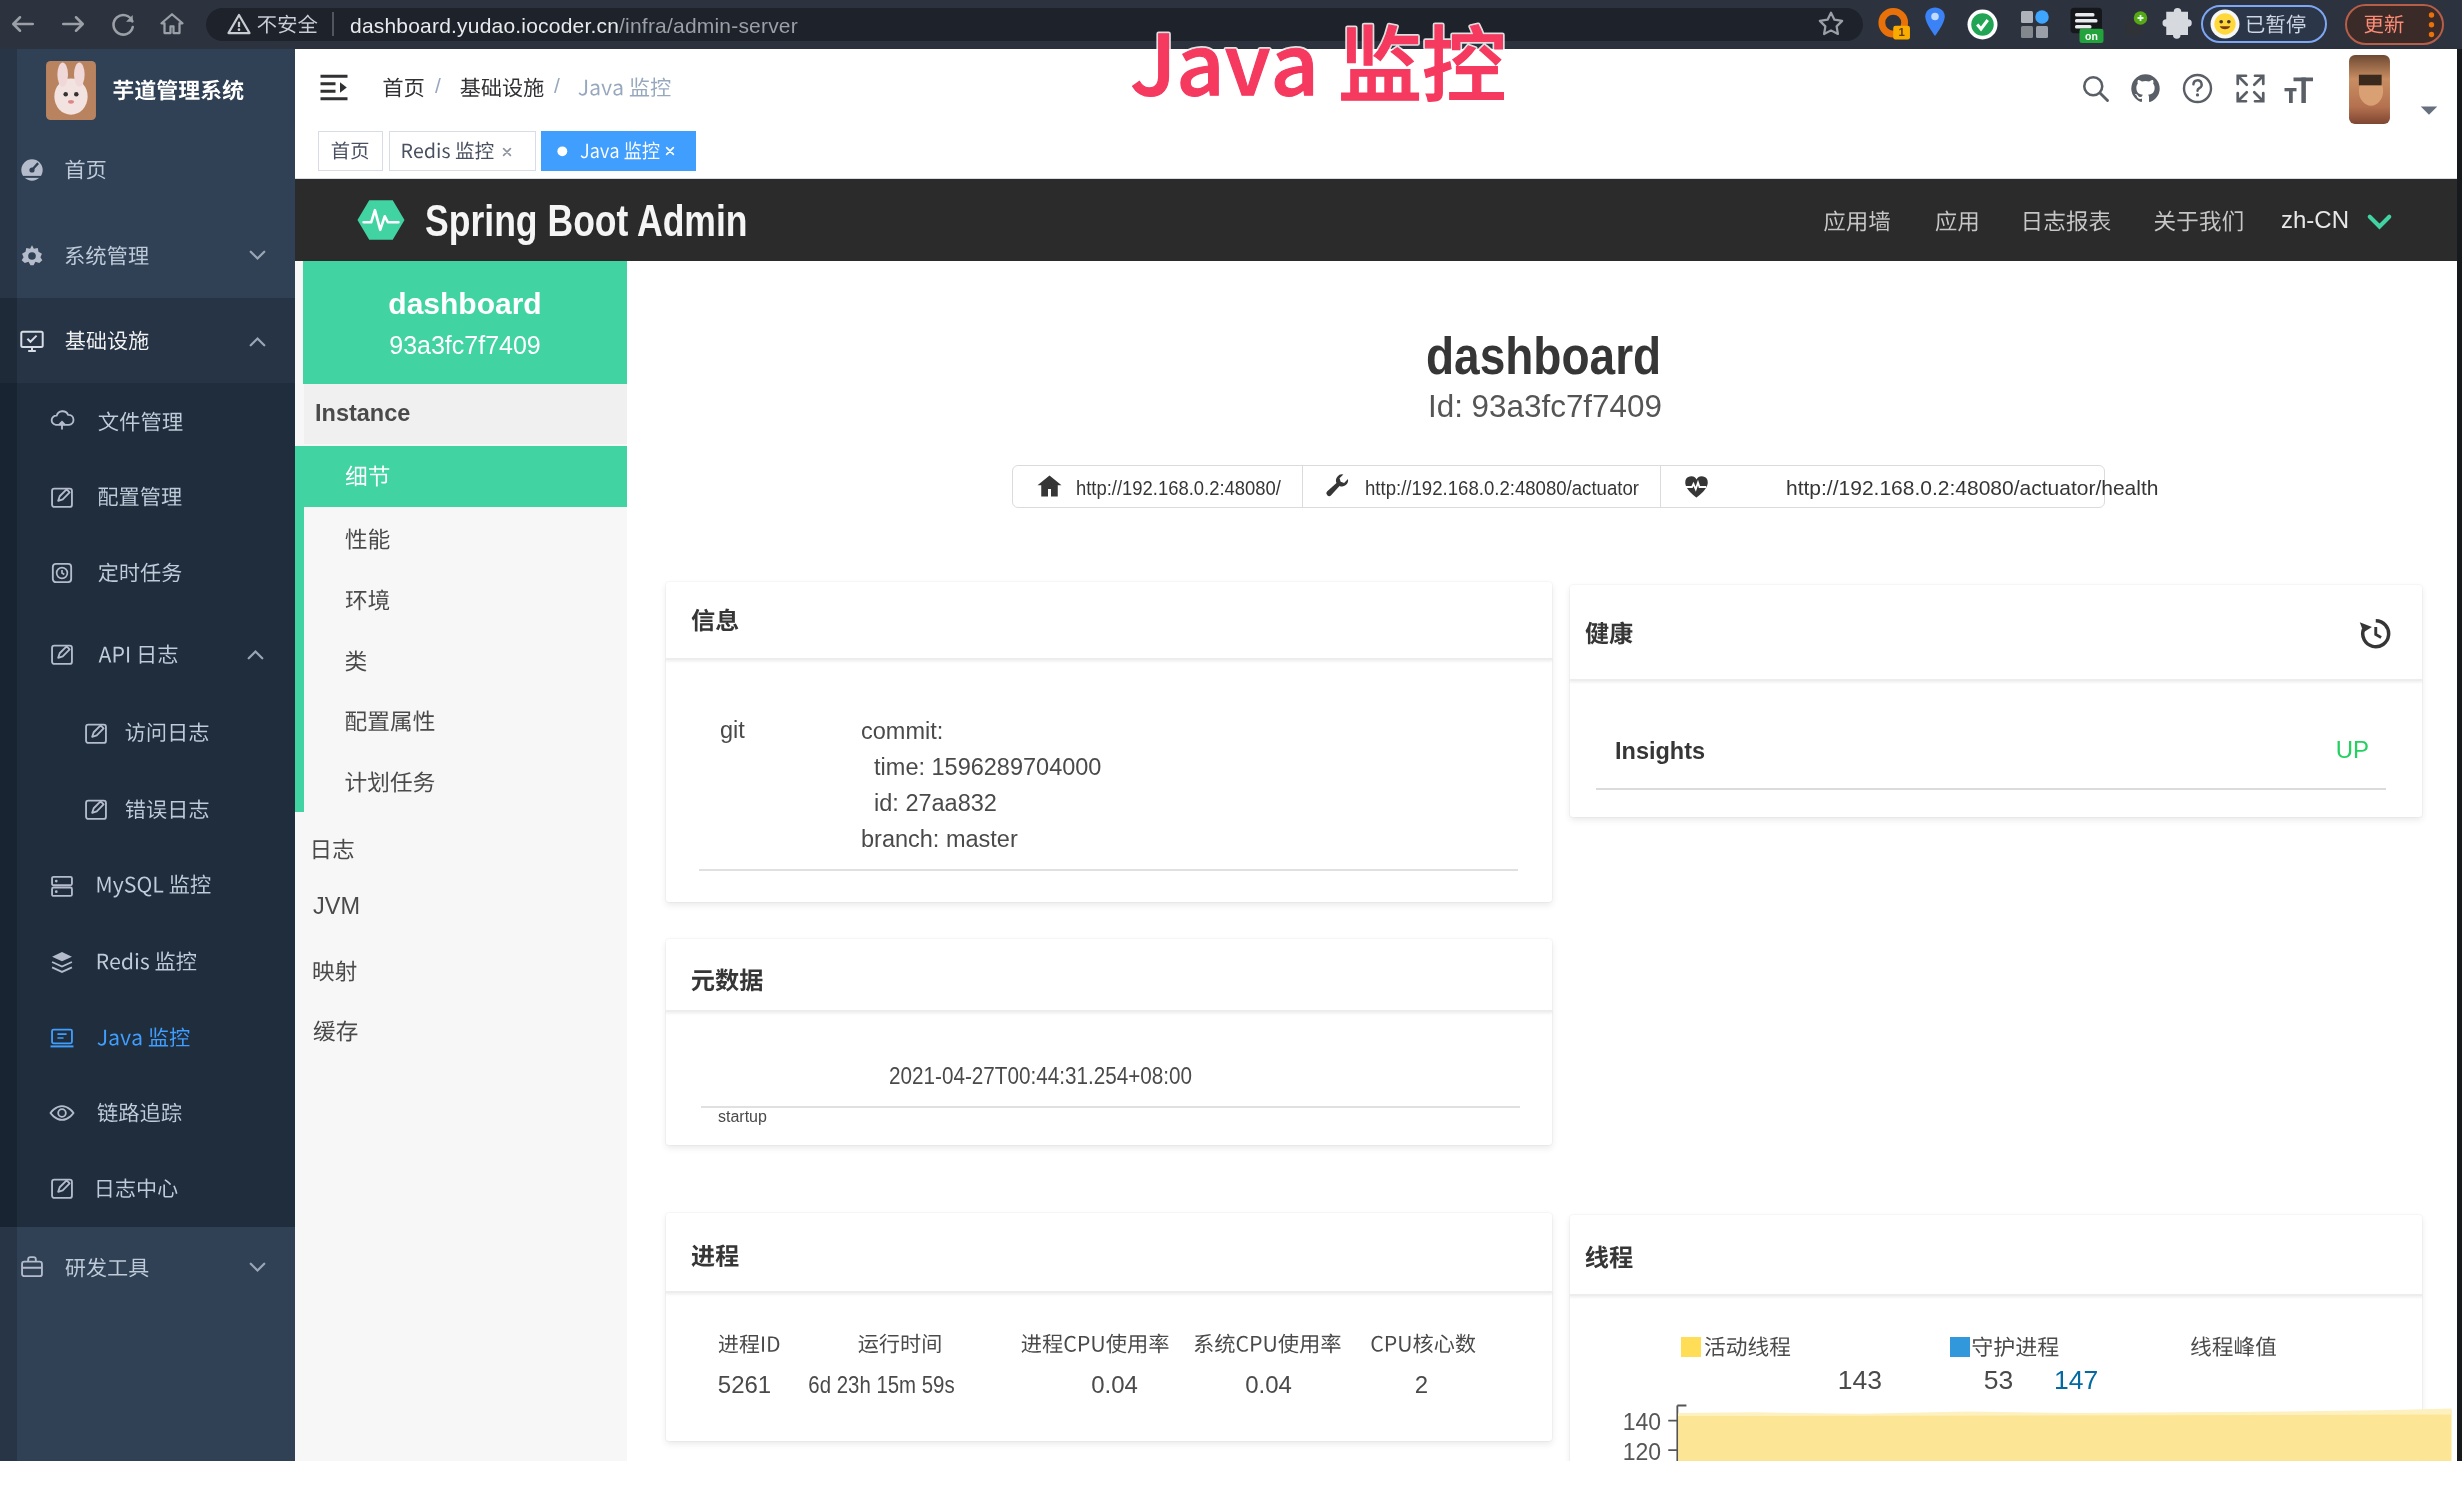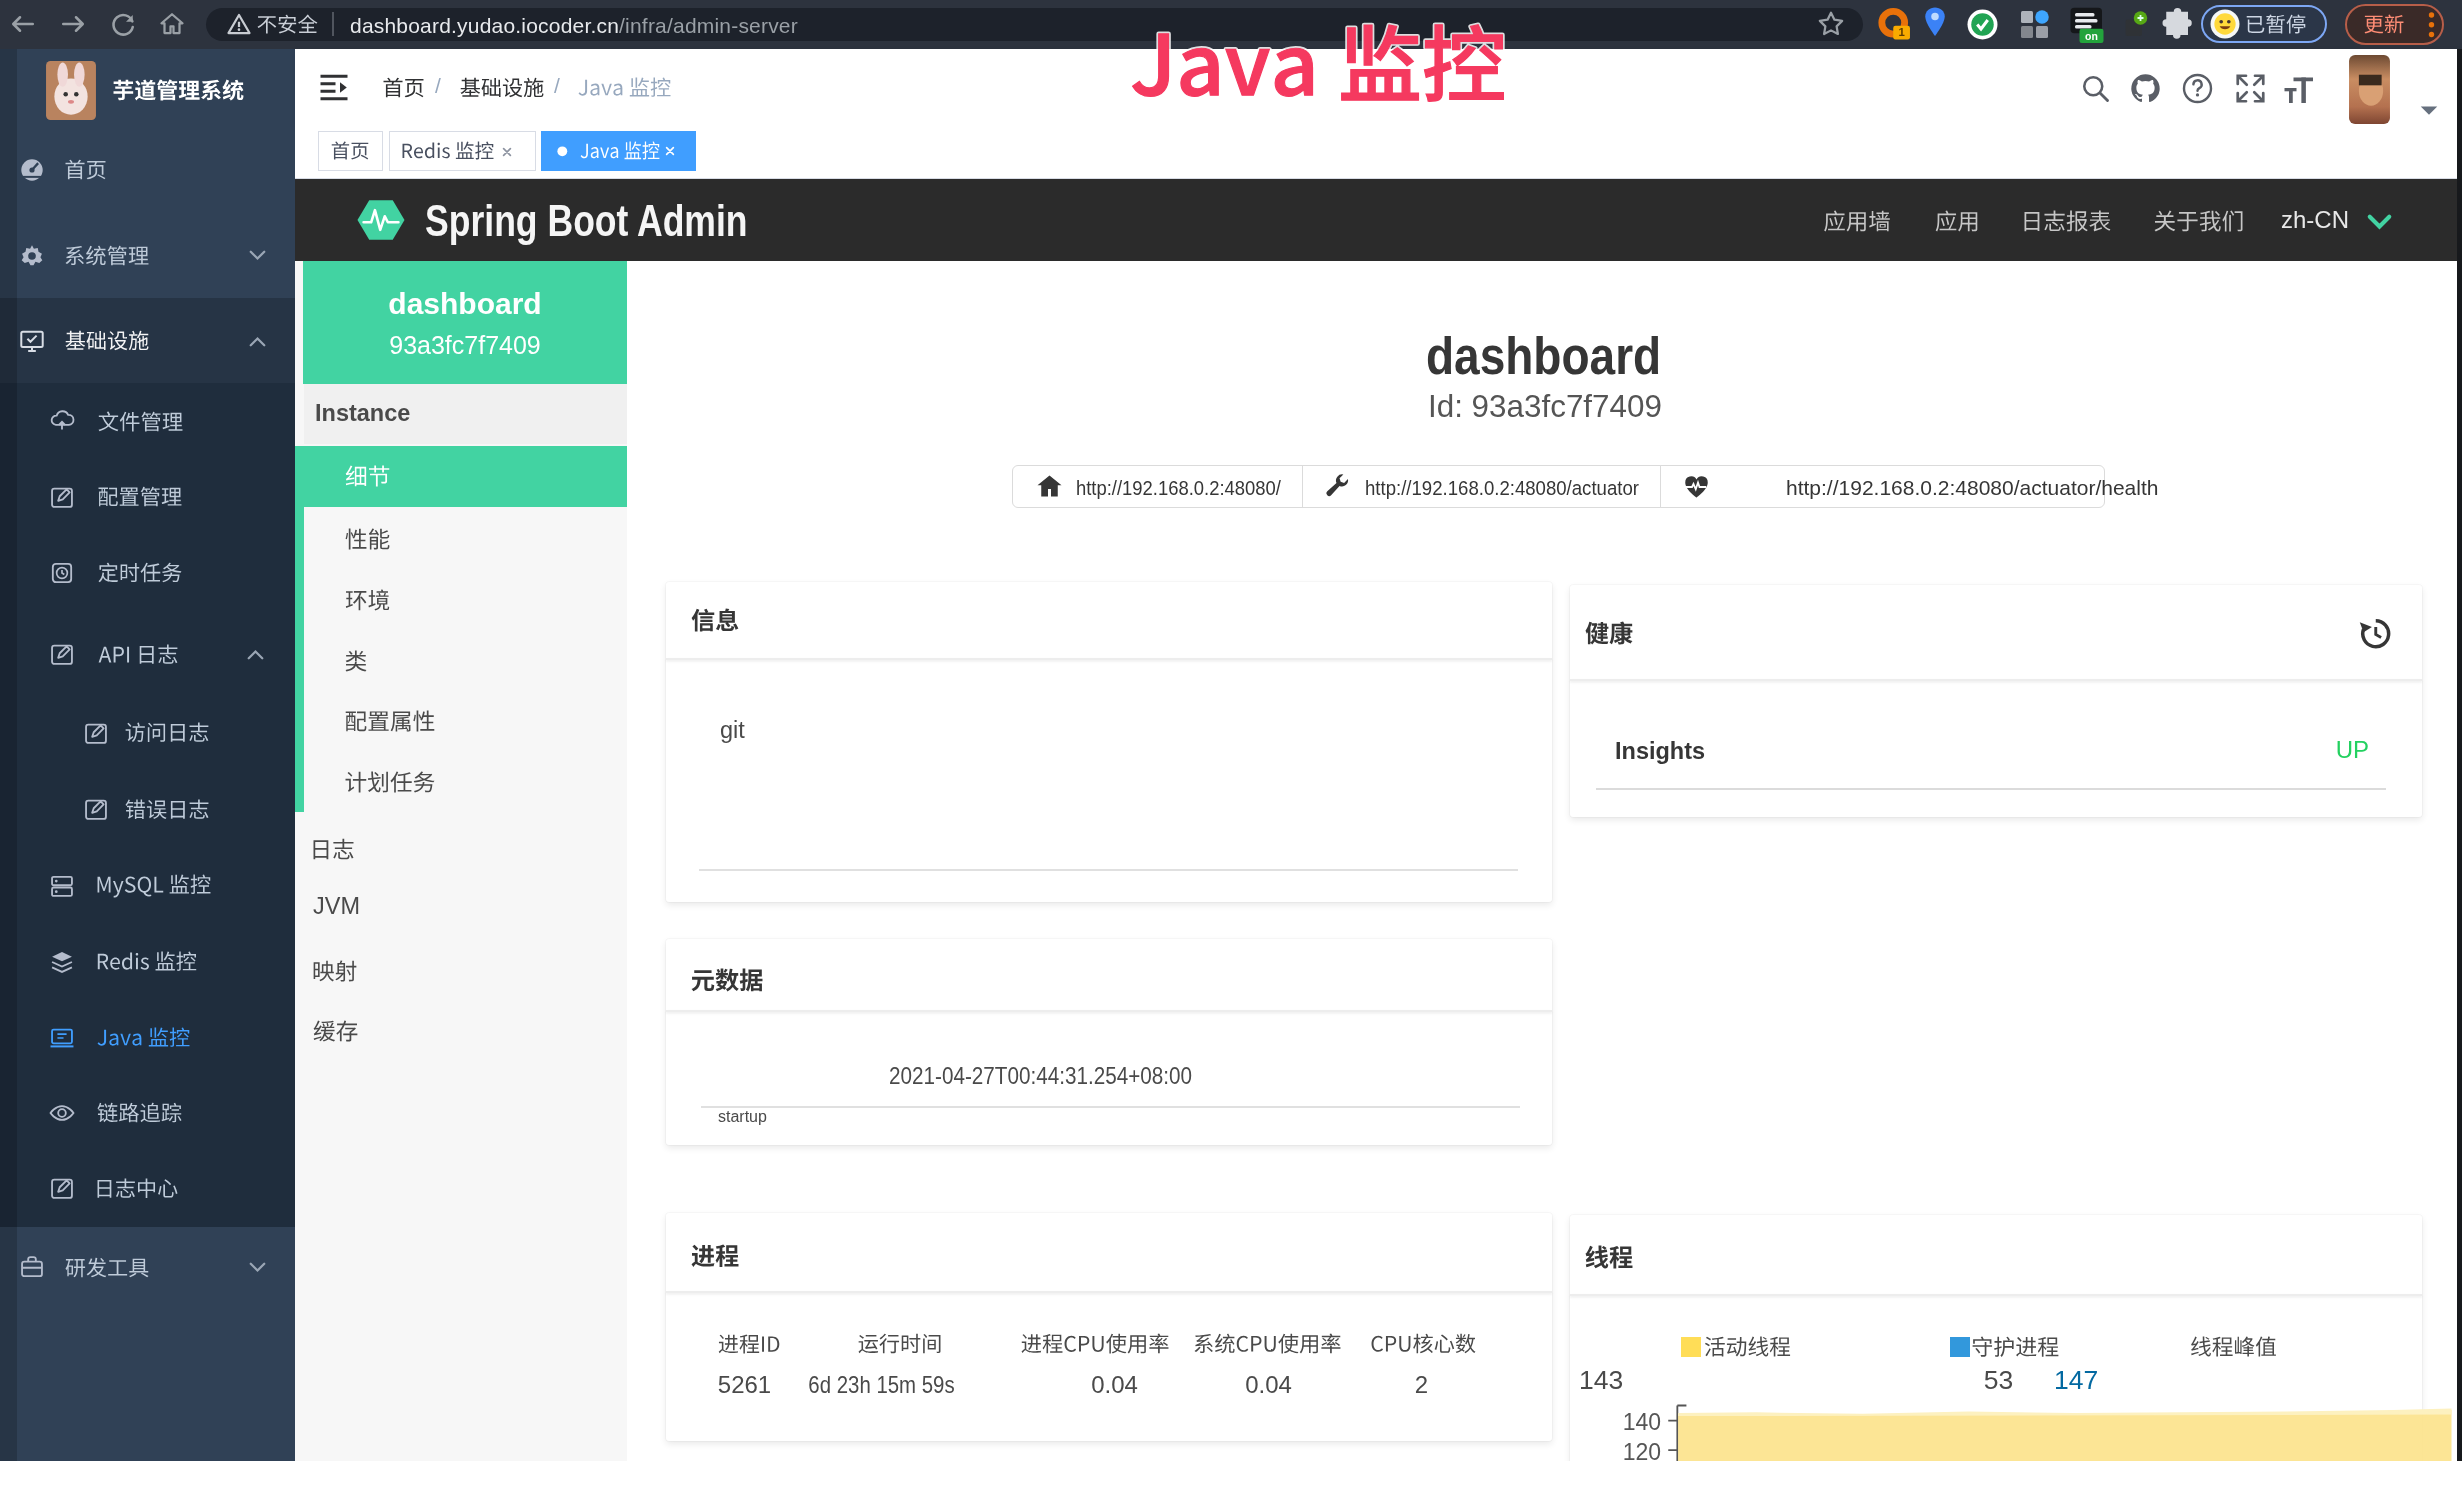--- a/index.html
+++ b/index.html
@@ -394,20 +394,24 @@
       <path d="M18 30S3 20 3 10a8 8 0 0 1 15-4 8 8 0 0 1 15 4c0 10-15 20-15 20z" fill="#363636"></path>
       <path d="M4 16h8l2-4 3 7 3-9 2 6h9" stroke="#fff" stroke-width="2.4" fill="none"></path>
     </svg>
 <div class="abs" style="left:1786px;top:476px;font-size:21px;color:#363636;white-space:nowrap">http://192.168.0.2:48080/actuator/health</div>
 <div class="abs" style="left:666px;top:582px;width:886px;height:320px;background:#fff;border-radius:3px;box-shadow:0 3px 7.6px rgba(10,10,10,.09),0 0 0 0.8px rgba(10,10,10,.03)"></div>
 <div class="abs" style="left:666px;top:658px;width:886px;height:1.5px;background:#ededed;box-shadow:0 1.5px 2.3px rgba(10,10,10,.08)"></div>
 <svg style="position:absolute;left:690px;top:607px;" width="50" height="26" viewBox="-1.23 -29.52 65.95 34.46">
       <path fill="#363636" transform="scale(0.032000,-0.032000)" d="M383 543V449H887V543ZM383 397V304H887V397ZM368 247V-88H470V-57H794V-85H900V247ZM470 39V152H794V39ZM539 813C561 777 586 729 601 693H313V596H961V693H655L714 719C699 755 668 811 641 852ZM235 846C188 704 108 561 24 470C43 442 75 379 85 352C110 380 134 412 158 446V-92H268V637C296 695 321 755 342 813Z M1297 539H1694V492H1297ZM1297 406H1694V360H1297ZM1297 670H1694V624H1297ZM1252 207V68C1252 -39 1288 -72 1430 -72C1459 -72 1591 -72 1621 -72C1734 -72 1769 -38 1783 102C1751 109 1699 126 1673 145C1668 50 1660 36 1612 36C1577 36 1468 36 1442 36C1383 36 1374 40 1374 70V207ZM1742 198C1786 129 1831 37 1845 -22L1960 28C1943 89 1894 176 1849 242ZM1126 223C1104 154 1066 70 1030 13L1141 -41C1174 19 1207 111 1232 179ZM1414 237C1460 190 1513 124 1533 79L1631 136C1611 175 1569 227 1527 268H1815V761H1540C1554 785 1570 812 1584 842L1438 860C1433 831 1423 794 1412 761H1181V268H1470Z"></path>
     </svg>
 <div class="abs" style="left:720px;top:719px;font-size:23.5px;line-height:23.5px;color:#4a4a4a">git</div>
+<div class="abs" style="left:861px;top:713px;font-size:23.5px;color:#4a4a4a;line-height:36px;white-space:pre">commit:
+  time: 1596289704000
+  id: 27aa832
+branch: master</div>
 <div class="abs" style="left:699px;top:869px;width:819px;height:1.5px;background:#e0e0e0"></div>
 <div class="abs" style="left:1570px;top:585px;width:852px;height:232px;background:#fff;border-radius:3px;box-shadow:0 3px 7.6px rgba(10,10,10,.09),0 0 0 0.8px rgba(10,10,10,.03)"></div>
 <div class="abs" style="left:1570px;top:679px;width:852px;height:1.5px;background:#ededed;box-shadow:0 1.5px 2.3px rgba(10,10,10,.08)"></div>
 <svg style="position:absolute;left:1584px;top:620px;" width="50" height="26" viewBox="-1.36 -29.52 66.43 34.46">
       <path fill="#363636" transform="scale(0.032000,-0.032000)" d="M291 370C291 380 307 392 324 402H414C406 332 394 270 377 216C360 249 346 286 335 330L252 303C273 223 300 160 331 110C303 59 267 18 224 -13V628C249 691 271 755 288 818L180 848C146 709 88 570 20 478C38 447 66 377 74 348C90 369 105 391 120 416V-88H224V-21C246 -36 281 -70 297 -89C337 -60 371 -21 401 27C488 -51 600 -71 734 -71H935C941 -42 957 7 972 31C920 30 781 30 740 30C626 30 523 46 446 120C484 214 508 334 521 482L459 495L440 493H406C448 569 491 661 525 754L457 799L425 786H280V685H387C357 608 324 542 311 520C292 489 264 459 244 453C259 433 283 390 291 370ZM544 775V692H653V644H504V557H653V504H544V421H653V373H538V283H653V236H517V143H653V51H751V143H940V236H751V283H914V373H751V421H910V557H971V644H910V775H751V842H653V775ZM751 557H820V504H751ZM751 644V692H820V644Z M1766 409V361H1632V409ZM1766 493H1632V535H1766ZM1460 831 1490 772H1110V481C1110 332 1103 123 1021 -21C1047 -32 1098 -66 1118 -86C1209 70 1224 317 1224 481V667H1510V616H1283V535H1510V493H1242V409H1510V361H1272V280H1298L1245 224C1288 197 1346 159 1379 133C1311 107 1248 84 1201 68L1245 -29C1323 5 1417 48 1510 92V26C1510 11 1504 5 1486 5C1470 4 1408 4 1359 6C1374 -21 1390 -63 1395 -92C1480 -92 1537 -91 1578 -76C1618 -60 1632 -34 1632 25V118C1700 40 1791 -17 1901 -48C1916 -19 1948 25 1971 47C1897 62 1830 88 1775 123C1822 148 1876 179 1925 211L1839 280H1879V401H1967V503H1879V616H1632V667H1957V772H1629C1615 801 1597 834 1580 860ZM1510 280V185L1400 142L1453 200C1423 222 1370 255 1326 280ZM1632 280H1835C1800 249 1746 211 1699 182C1672 208 1650 237 1632 268Z"></path>
     </svg>
 <svg class="ic" style="left:2359px;top:617px" width="32" height="32" viewBox="0 0 42 42">
       <path d="M22 5a17 17 0 1 1-16 11" fill="none" stroke="#363636" stroke-width="4.6"></path>
       <path d="M1 7l5 13 11-7z" fill="#363636"></path>
       <path d="M22 13v10l7 4" stroke="#363636" stroke-width="3.8" fill="none"></path>
@@ -457,21 +461,21 @@
 <svg style="position:absolute;left:1703px;top:1335px;" width="89" height="23" viewBox="-0.78 -26.42 117.71 30.71">
       <path fill="#4a4a4a" transform="scale(0.029000,-0.029000)" d="M91 774C152 741 236 693 278 662L322 724C279 752 194 798 133 827ZM42 499C103 466 186 418 227 390L269 452C226 480 142 525 83 554ZM65 -16 129 -67C188 26 258 151 311 257L256 306C198 193 119 61 65 -16ZM320 547V475H609V309H392V-79H462V-36H819V-74H891V309H680V475H957V547H680V722C767 737 848 756 914 778L854 836C743 797 540 765 367 747C375 730 385 701 389 683C460 690 535 699 609 710V547ZM462 32V240H819V32Z M1089 758V691H1476V758ZM1653 823C1653 752 1653 680 1650 609H1507V537H1647C1635 309 1595 100 1458 -25C1478 -36 1504 -61 1517 -79C1664 61 1707 289 1721 537H1870C1859 182 1846 49 1819 19C1809 7 1798 4 1780 4C1759 4 1706 4 1650 10C1663 -12 1671 -43 1673 -64C1726 -68 1781 -68 1812 -65C1844 -62 1864 -53 1884 -27C1919 17 1931 159 1945 571C1945 582 1945 609 1945 609H1724C1726 680 1727 752 1727 823ZM1089 44 1090 45V43C1113 57 1149 68 1427 131L1446 64L1512 86C1493 156 1448 275 1410 365L1348 348C1368 301 1388 246 1406 194L1168 144C1207 234 1245 346 1270 451H1494V520H1054V451H1193C1167 334 1125 216 1111 183C1094 145 1081 118 1065 113C1074 95 1085 59 1089 44Z M2054 54 2070 -18C2162 10 2282 46 2398 80L2387 144C2264 109 2137 74 2054 54ZM2704 780C2754 756 2817 717 2849 689L2893 736C2861 763 2797 800 2748 822ZM2072 423C2086 430 2110 436 2232 452C2188 387 2149 337 2130 317C2099 280 2076 255 2054 251C2063 232 2074 197 2078 182C2099 194 2133 204 2384 255C2382 270 2382 298 2384 318L2185 282C2261 372 2337 482 2401 592L2338 630C2319 593 2297 555 2275 519L2148 506C2208 591 2266 699 2309 804L2239 837C2199 717 2126 589 2104 556C2082 522 2065 499 2047 494C2056 474 2068 438 2072 423ZM2887 349C2847 286 2793 228 2728 178C2712 231 2698 295 2688 367L2943 415L2931 481L2679 434C2674 476 2669 520 2666 566L2915 604L2903 670L2662 634C2659 701 2658 770 2658 842H2584C2585 767 2587 694 2591 623L2433 600L2445 532L2595 555C2598 509 2603 464 2608 421L2413 385L2425 317L2617 353C2629 270 2645 195 2666 133C2581 76 2483 31 2381 0C2399 -17 2418 -44 2428 -62C2522 -29 2611 14 2691 66C2732 -24 2786 -77 2857 -77C2926 -77 2949 -44 2963 68C2946 75 2922 91 2907 108C2902 19 2892 -4 2865 -4C2821 -4 2784 37 2753 110C2832 170 2900 241 2950 319Z M3532 733H3834V549H3532ZM3462 798V484H3907V798ZM3448 209V144H3644V13H3381V-53H3963V13H3718V144H3919V209H3718V330H3941V396H3425V330H3644V209ZM3361 826C3287 792 3155 763 3043 744C3052 728 3062 703 3065 687C3112 693 3162 702 3212 712V558H3049V488H3202C3162 373 3093 243 3028 172C3041 154 3059 124 3067 103C3118 165 3171 264 3212 365V-78H3286V353C3320 311 3360 257 3377 229L3422 288C3402 311 3315 401 3286 426V488H3411V558H3286V729C3333 740 3377 753 3413 768Z"></path>
     </svg>
 <div class="abs" style="left:1950px;top:1337px;width:20px;height:20px;background:#3298dc"></div>
 <svg style="position:absolute;left:1971px;top:1335px;" width="89" height="23.4" viewBox="-0.32 -26.51 117.25 30.88">
       <path fill="#4a4a4a" transform="scale(0.029000,-0.029000)" d="M181 288C245 224 314 134 343 74L406 118C376 177 305 264 240 325ZM609 593V450H58V377H609V24C609 7 602 2 582 1C562 0 491 0 418 2C429 -19 442 -51 446 -73C542 -74 602 -73 637 -60C673 -48 686 -26 686 23V377H943V450H686V593ZM431 826C450 794 469 753 482 719H82V520H158V648H836V520H915V719H565C554 756 528 806 503 845Z M1188 839V638H1054V566H1188V350C1132 334 1080 319 1038 309L1059 235L1188 274V14C1188 0 1183 -4 1170 -4C1158 -5 1117 -5 1071 -4C1082 -25 1090 -57 1094 -76C1161 -76 1201 -74 1226 -62C1252 -50 1261 -28 1261 14V297L1383 335L1372 404L1261 371V566H1377V638H1261V839ZM1591 811C1627 766 1666 708 1684 667H1447V400C1447 266 1434 93 1323 -29C1340 -40 1371 -67 1383 -82C1487 32 1515 198 1521 337H1850V274H1925V667H1686L1754 697C1736 736 1697 793 1658 837ZM1850 408H1522V599H1850Z M2081 778C2136 728 2203 655 2234 609L2292 657C2259 701 2190 770 2135 819ZM2720 819V658H2555V819H2481V658H2339V586H2481V469L2479 407H2333V335H2471C2456 259 2423 185 2348 128C2364 117 2392 89 2402 74C2491 142 2530 239 2545 335H2720V80H2795V335H2944V407H2795V586H2924V658H2795V819ZM2555 586H2720V407H2553L2555 468ZM2262 478H2050V408H2188V121C2143 104 2091 60 2038 2L2088 -66C2140 2 2189 61 2223 61C2245 61 2277 28 2319 2C2388 -42 2472 -53 2596 -53C2691 -53 2871 -47 2942 -43C2943 -21 2955 15 2964 35C2867 24 2716 16 2598 16C2485 16 2401 23 2335 64C2302 85 2281 104 2262 115Z M3532 733H3834V549H3532ZM3462 798V484H3907V798ZM3448 209V144H3644V13H3381V-53H3963V13H3718V144H3919V209H3718V330H3941V396H3425V330H3644V209ZM3361 826C3287 792 3155 763 3043 744C3052 728 3062 703 3065 687C3112 693 3162 702 3212 712V558H3049V488H3202C3162 373 3093 243 3028 172C3041 154 3059 124 3067 103C3118 165 3171 264 3212 365V-78H3286V353C3320 311 3360 257 3377 229L3422 288C3402 311 3315 401 3286 426V488H3411V558H3286V729C3333 740 3377 753 3413 768Z"></path>
     </svg>
 <svg style="position:absolute;left:2189px;top:1335px;" width="89" height="23" viewBox="-0.64 -26.42 117.42 30.74">
       <path fill="#4a4a4a" transform="scale(0.029000,-0.029000)" d="M54 54 70 -18C162 10 282 46 398 80L387 144C264 109 137 74 54 54ZM704 780C754 756 817 717 849 689L893 736C861 763 797 800 748 822ZM72 423C86 430 110 436 232 452C188 387 149 337 130 317C99 280 76 255 54 251C63 232 74 197 78 182C99 194 133 204 384 255C382 270 382 298 384 318L185 282C261 372 337 482 401 592L338 630C319 593 297 555 275 519L148 506C208 591 266 699 309 804L239 837C199 717 126 589 104 556C82 522 65 499 47 494C56 474 68 438 72 423ZM887 349C847 286 793 228 728 178C712 231 698 295 688 367L943 415L931 481L679 434C674 476 669 520 666 566L915 604L903 670L662 634C659 701 658 770 658 842H584C585 767 587 694 591 623L433 600L445 532L595 555C598 509 603 464 608 421L413 385L425 317L617 353C629 270 645 195 666 133C581 76 483 31 381 0C399 -17 418 -44 428 -62C522 -29 611 14 691 66C732 -24 786 -77 857 -77C926 -77 949 -44 963 68C946 75 922 91 907 108C902 19 892 -4 865 -4C821 -4 784 37 753 110C832 170 900 241 950 319Z M1532 733H1834V549H1532ZM1462 798V484H1907V798ZM1448 209V144H1644V13H1381V-53H1963V13H1718V144H1919V209H1718V330H1941V396H1425V330H1644V209ZM1361 826C1287 792 1155 763 1043 744C1052 728 1062 703 1065 687C1112 693 1162 702 1212 712V558H1049V488H1202C1162 373 1093 243 1028 172C1041 154 1059 124 1067 103C1118 165 1171 264 1212 365V-78H1286V353C1320 311 1360 257 1377 229L1422 288C1402 311 1315 401 1286 426V488H1411V558H1286V729C1333 740 1377 753 1413 768Z M2596 696H2791C2764 648 2727 605 2684 567C2642 603 2609 642 2585 682ZM2597 840C2556 739 2477 649 2390 591C2405 578 2430 548 2439 534C2475 561 2510 593 2542 629C2565 594 2595 558 2630 525C2556 473 2470 435 2383 414C2397 400 2414 372 2422 355C2514 382 2605 423 2684 480C2747 433 2826 393 2918 368C2928 387 2950 416 2965 431C2876 451 2801 485 2739 526C2803 583 2855 654 2889 739L2842 759L2829 757H2634C2646 778 2657 800 2667 822ZM2642 416V352H2457V294H2642V229H2463V171H2642V98H2417V37H2642V-80H2715V37H2939V98H2715V171H2898V229H2715V294H2901V352H2715V416ZM2192 830V123L2129 118V673H2070V52L2317 72V34H2374V674H2317V133L2253 128V830Z M3599 840C3596 810 3591 774 3586 738H3329V671H3574C3568 637 3562 605 3555 578H3382V14H3286V-51H3958V14H3869V578H3623C3631 605 3639 637 3646 671H3928V738H3661L3679 835ZM3450 14V97H3799V14ZM3450 379H3799V293H3450ZM3450 435V519H3799V435ZM3450 239H3799V152H3450ZM3264 839C3211 687 3124 538 3032 440C3045 422 3066 383 3074 366C3103 398 3132 435 3159 475V-80H3229V589C3269 661 3304 739 3333 817Z"></path>
     </svg>
-<div class="abs" style="left:1579px;top:1367px;width:303px;text-align:left;font-size:26.5px;line-height:26.5px;color:#4a4a4a">143</div>
+<div class="abs" style="left:1579px;top:1367px;width:303px;text-align:right;font-size:26.5px;line-height:26.5px;color:#4a4a4a">143</div>
 <div class="abs" style="left:1847px;top:1367px;width:303px;text-align:center;font-size:26.5px;line-height:26.5px;color:#4a4a4a">53</div>
 <div class="abs" style="left:2054px;top:1367px;width:303px;font-size:26.5px;line-height:26.5px;color:#0369a1">147</div>
 <div class="abs" style="left:1605px;top:1411px;width:56px;text-align:right;font-size:23px;line-height:23px;color:#555">140</div>
 <div class="abs" style="left:1605px;top:1441px;width:56px;text-align:right;font-size:23px;line-height:23px;color:#555">120</div>
 <div class="abs" style="left:1605px;top:1470px;width:56px;text-align:right;font-size:23px;line-height:23px;color:#555">100</div>
 <svg class="ic" style="left:1665px;top:1404px" width="789" height="84" viewBox="0 0 1040 111">
       <path d="M15 2h12M15 22h-12M15 61h-12M15 100h-12M15 2v109" stroke="#555" stroke-width="2.4" fill="none"></path>
       <path d="M16 14 L120 13 L260 15 L400 12 L540 14 L680 13 L820 12 L960 10 L1038 8 L1038 92 L16 92 Z" fill="#fce28a" opacity=".9"></path>
       <path d="M16 12 L120 11 L260 13 L400 10 L540 12 L680 11 L820 10 L960 8 L1038 6 L1038 14 L16 16 Z" fill="#fdf1c0"></path>
       <path d="M16 92 L1038 92 L1038 98 L16 98 Z" fill="#fdf3d2"></path>

